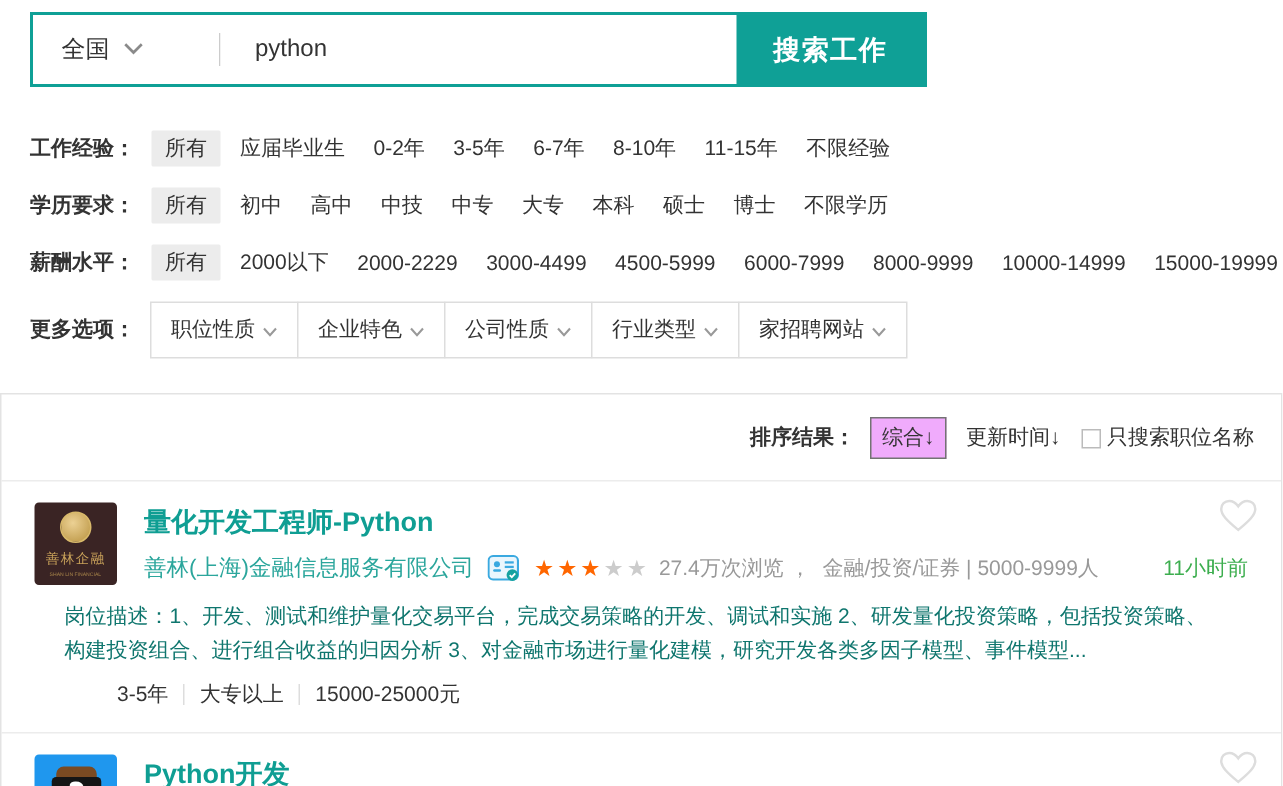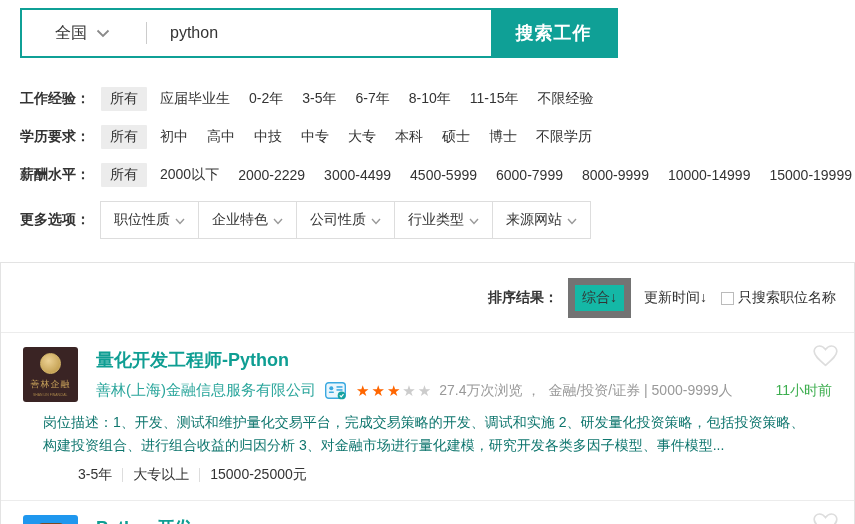--- a/index.html
+++ b/index.html
@@ -2,21 +2,21 @@
 <html><head>
 <meta charset="utf-8">
 <style>
   * { box-sizing: border-box; margin: 0; padding: 0; }
   html,body { width:855px; height:524px; overflow:hidden; background:#fff;
     font-family:"Liberation Sans","DejaVu Sans",sans-serif; color:#333; }
 
   
   .search-wrap { margin:8px 0 0 20px; width:598px; height:50px;
     border:2px solid #0fa096; display:flex; align-items:stretch; background:#fff; }
-  .region-select { width:124px; display:flex; align-items:center; padding-left:33px;
+  .region-select { width:124px; display:flex; align-items:center; padding-left:19px;
     gap:9px; font-size:16px; color:#333; cursor:pointer; }
   .vdivider { width:1px; height:22px; background:#ccc; align-self:center; }
   .search-input { flex:1; border:none; outline:none; font-size:16px; padding-left:23px;
     color:#333; font-family:inherit; }
   .search-btn { width:125px; background:#0fa096; color:#fff; font-size:18px;
     font-weight:bold; border:none; cursor:pointer; letter-spacing:1px; font-family:inherit; }
 
   
   .filter-row { display:flex; align-items:center; margin-left:20px; font-size:14px;
     white-space:nowrap; }
@@ -31,21 +31,21 @@
   .more-label { font-weight:bold; margin-right:11px; }
   .dropdown { border:1px solid #ddd; background:#fff; padding:9px 13px; margin-left:-1px;
     display:flex; align-items:center; gap:5px; cursor:pointer; color:#333; }
   .chev { display:inline-block; }
 
   
   .results { margin-top:23px; border:1px solid #e3e3e3; width:855px; }
   .sort-bar { display:flex; align-items:center; padding:15px 18px 14px 18px;
     border-bottom:1px solid #ececec; font-size:14px;justify-content:flex-end; }
   .sort-label { font-weight:bold; margin-right:10px; }
-  .sort-pill { background:#14b8a6; border:7px solid #737373; padding:4px 7px;
+  .sort-pill { background:#f0abfc; border:1px solid #737373; padding:4px 7px;
     margin-right:13px; cursor:pointer; }
   .sort-time { margin-right:14px; cursor:pointer; }
   .checkbox { width:13px; height:13px; border:1px solid #bbb; background:#fff;
     display:inline-block; margin-right:4px; vertical-align:-2px; cursor:pointer; }
   .chk-label { cursor:pointer; }
   .result-stat { margin-left:auto; font-size:14px; color:#333; }
   .count { color:#ff5e2b; }
   .keyword { font-weight:bold; }
 
   
@@ -167,21 +167,21 @@
           <polyline points="1,1 5,5.5 9,1" fill="none" stroke="#999" stroke-width="1.4"></polyline>
         </svg></span>
   </span>
   <span class="dropdown">
     <span>行业类型</span>
     <span class="chev"><svg width="10" height="7" viewBox="0 0 10 7">
           <polyline points="1,1 5,5.5 9,1" fill="none" stroke="#999" stroke-width="1.4"></polyline>
         </svg></span>
   </span>
   <span class="dropdown">
-    <span>来源网站</span>
+    <span>家招聘网站</span>
     <span class="chev"><svg width="10" height="7" viewBox="0 0 10 7">
           <polyline points="1,1 5,5.5 9,1" fill="none" stroke="#999" stroke-width="1.4"></polyline>
         </svg></span>
   </span>
 </div>
 
 <div class="results">
 
   <div class="sort-bar">
     <span class="sort-label">排序结果：</span>

